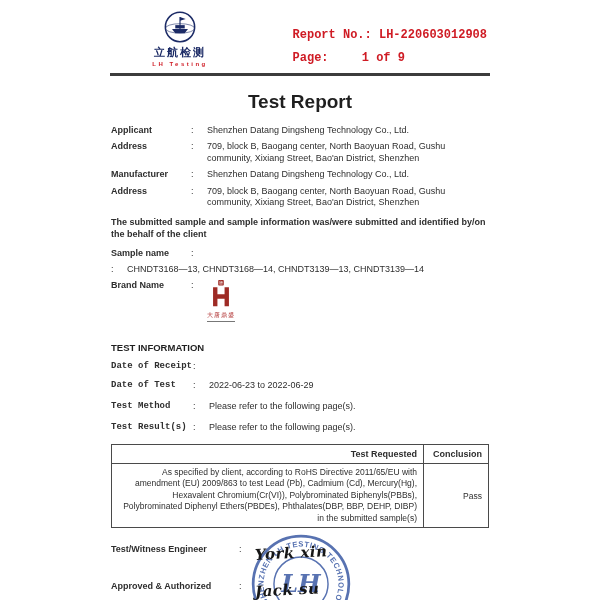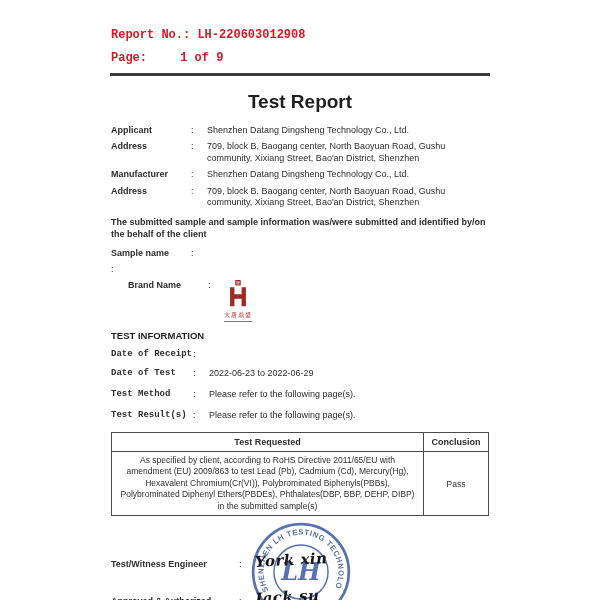--- a/index.html
+++ b/index.html
@@ -24,48 +24,60 @@
 
   h1.title { text-align:center; font-size:19px; font-weight:bold; color:#1f1f1f; margin:15px 0 12px 0; }
 
   .row { display:flex; font-size:9px; line-height:1.32; margin-bottom:4.5px; }
   .row .lbl { width:80px; font-weight:bold; flex-shrink:0; }
   .row .col { width:16px; flex-shrink:0; }
   .row .val { flex:1; }
 
   .note { font-weight:bold; font-size:9px; line-height:1.3; margin:8px 0 7px 0; }
 
-  .brand-row { align-items:flex-start; margin-top:2px;margin-left:17px; }
+  .brand-row { align-items:flex-start; margin-top:2px; }
   .brand-box { display:inline-block; text-align:center; }
   .brand-caption { font-size:6px; color:#b03030; letter-spacing:1px; border-bottom:1px solid #777; padding-bottom:1px; margin-top:1px; white-space:nowrap; }
 
-  .sec-heading { font-weight:bold; font-size:9.5px; margin:8px 0 8px 0; color:#1f1f1f; }
+  .sec-heading { font-weight:bold; font-size:9.5px; margin:20px 0 8px 0; color:#1f1f1f; }
   .info .row { margin-bottom:7px; }
   .info .row.sp { margin-bottom:9px; }
   .info .row .lbl { width:82px;font-family:Liberation Mono, monospace; }
 
   table.ctable { width:100%; border-collapse:collapse; margin-top:10px; font-size:8.5px; }
-  table.ctable th, table.ctable td { border:1px solid #4a4a4a; padding:3px 6px; text-align:center; vertical-align:middle; }
+  table.ctable th, table.ctable td { border:1px solid #4a4a4a; padding:3px 6px; text-align:right; vertical-align:middle; }
   table.ctable th { font-size:9px; font-weight:bold; }
   table.ctable td.req, table.ctable th.req { width:312px; line-height:1.35; }
 
   .sig-area { position:relative; margin-top:16px; height:92px; }
-  .sig-row { display:flex; align-items:flex-end; height:37px; position:relative; z-index:2; }
+  .sig-row { display:flex; align-items:flex-start; height:37px; position:relative; z-index:2; }
   .sig-lbl { width:128px; font-weight:bold; font-size:9px; }
   .sig-col { width:16px; font-size:9px; }
   .sig-name { font-family:"DejaVu Serif", serif; font-style:italic; font-weight:bold; font-size:15px; color:#161616; transform:rotate(-3deg); letter-spacing:0.5px; }
   .stamp { position:absolute; left:138px; top:-12px; width:104px; height:104px; z-index:1; opacity:0.92; }
 </style>
 </head>
 <body>
 
 <div class="page">
   <div class="content">
 
     <div class="hdr">
+      <div class="logo-block">
+        <svg width="34" height="34" viewBox="0 0 36 36">
+          <circle cx="18" cy="18" r="15.5" fill="none" stroke="#1c2b66" stroke-width="1.6"></circle>
+          <ellipse cx="18" cy="19.5" rx="15.5" ry="5" fill="none" stroke="#1c2b66" stroke-width="0.6"></ellipse>
+          <line x1="18" y1="7.5" x2="18" y2="20" stroke="#1c2b66" stroke-width="1.2"></line>
+          <path d="M18,7.5 l6,2 -6,2 z" fill="#1c2b66"></path>
+          <rect x="13" y="16" width="10" height="3.5" fill="#1c2b66"></rect>
+          <path d="M9.5,20 h17 l-3.5,4.5 h-10 z" fill="#1c2b66"></path>
+        </svg>
+        <div class="logo-cn">立航检测</div>
+        <div class="logo-en">LH Testing</div>
+      </div>
       <div class="report-meta">
         <div><span class="meta-label">Report No.:</span> <span>LH-220603012908</span></div>
         <div><span class="meta-label">Page:</span> <span>1 of 9</span></div>
       </div>
     </div>
   </div>
 
   <div class="double-rule" style="margin-left:110px; margin-right:110px;"></div>
 
   <div class="content">
@@ -96,20 +108,21 @@
 
     <div class="note">The submitted sample and sample information was/were submitted and identified by/on the behalf of the client</div>
 
     <div>
       <div class="row">
         <span class="lbl">Sample name</span>
         <span class="col">:</span>
       </div>
       <div class="row">
         <span class="col">:</span>
+        <span class="val">CHNDT3168—13, CHNDT3168—14, CHNDT3139—13, CHNDT3139—14</span>
       </div>
       <div class="row brand-row">
         <span class="lbl">Brand Name</span>
         <span class="col">:</span>
         <span class="val">
           <span class="brand-box">
             <svg width="24" height="27" viewBox="0 0 30 34">
               <rect x="11.5" y="0" width="7" height="7" rx="1" fill="#9e2b25"></rect>
               <text x="15" y="5.4" font-size="5" fill="#ffffff" text-anchor="middle" font-family="DejaVu Sans, sans-serif">唐</text>
               <path d="M5,9 h5.5 v9 h9 v-9 H25 v24 h-5.5 v-9.5 h-9 V33 H5 z" fill="#9e2b25"></path>

